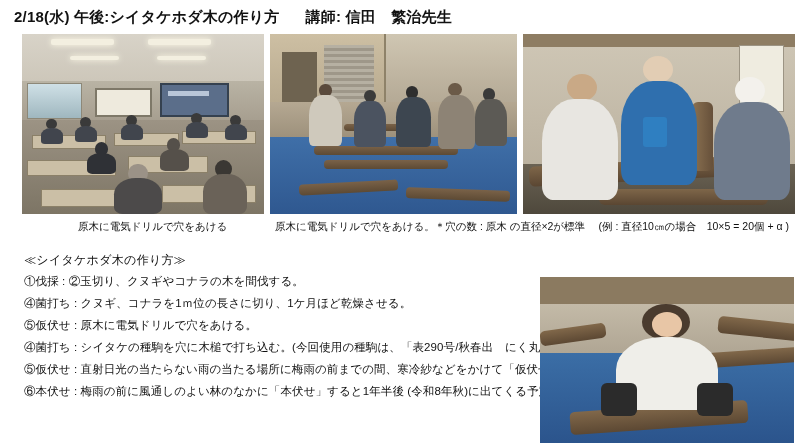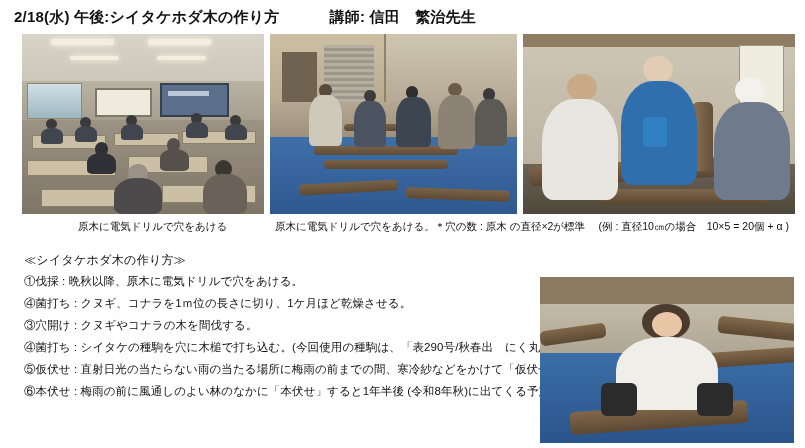--- a/index.html
+++ b/index.html
@@ -29,21 +29,20 @@
     font-weight: bold;
     letter-spacing: 0.2px;
     padding-left: 4px;
     margin-bottom: 7px;
   }
   .title-main {
     white-space: nowrap;
   }
   .title-sub {
     white-space: nowrap;
-    margin-left: 24px;
   }
   
   .photo-strip {
     display: flex;
     gap: 6px;
     margin-left: 12px;
   }
   .photo {
     position: relative;
     overflow: hidden;
@@ -246,23 +245,23 @@
 
   </div>
 
   <div class="caption-row">
     <span class="cap1">原木に電気ドリルで穴をあける</span>
     <span class="cap2">原木に電気ドリルで穴をあける。＊穴の数 : 原木 の直径×2が標準 　(例 : 直径10㎝の場合　10×5 = 20個 + α )</span>
   </div>
 
   <div class="body-block">
     <div class="body-head">≪シイタケホダ木の作り方≫</div>
-    <div class="step">①伐採 : 晩秋以降、原木に電気ドリルで穴をあける。</div>
+    <div class="step">①伐採 : ②玉切り、クヌギやコナラの木を間伐する。</div>
     <div class="step">④菌打ち : クヌギ、コナラを1ｍ位の長さに切り、1ケ月ほど乾燥させる。</div>
-    <div class="step">③穴開け : クヌギやコナラの木を間伐する。</div>
+    <div class="step">⑤仮伏せ : 原木に電気ドリルで穴をあける。</div>
     <div class="step">④菌打ち : シイタケの種駒を穴に木槌で打ち込む。(今回使用の種駒は、「表290号/秋春出　にく丸」)</div>
     <div class="step">⑤仮伏せ : 直射日光の当たらない雨の当たる場所に梅雨の前までの間、寒冷紗などをかけて「仮伏せ」する。</div>
     <div class="step">⑥本伏せ : 梅雨の前に風通しのよい林のなかに「本伏せ」すると1年半後 (令和8年秋)に出てくる予定 🍄</div>
   </div>
 
   <div class="photo photo-4">
     <div class="scene">
       <div class="p4-wall"></div>
       <div class="p4-wood"></div>
       <div class="p4-tarp"></div>

